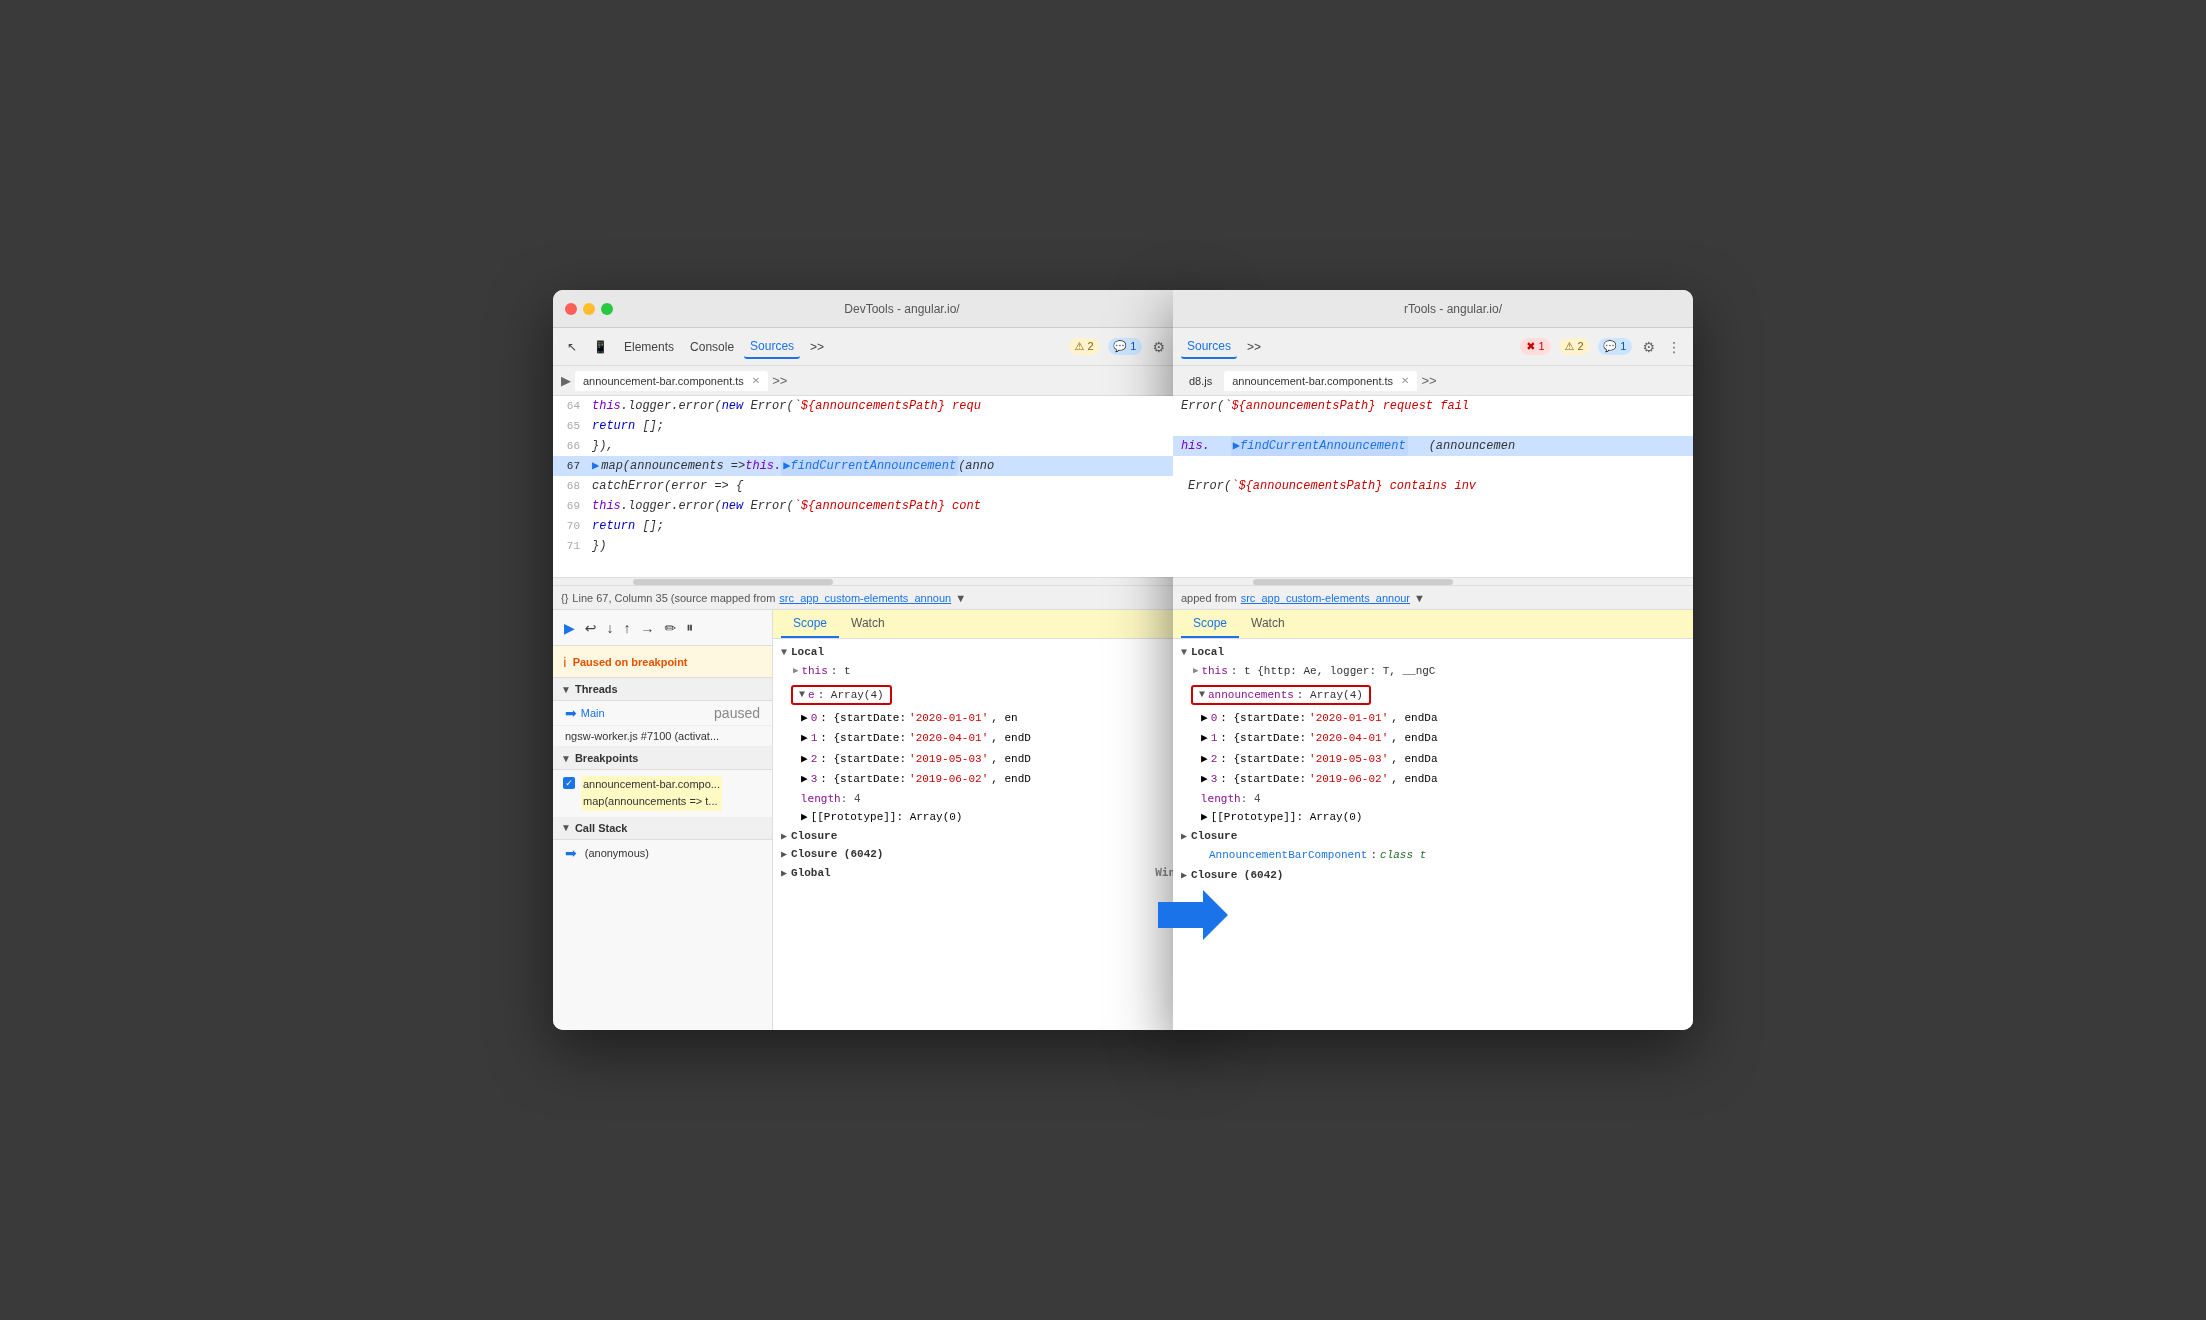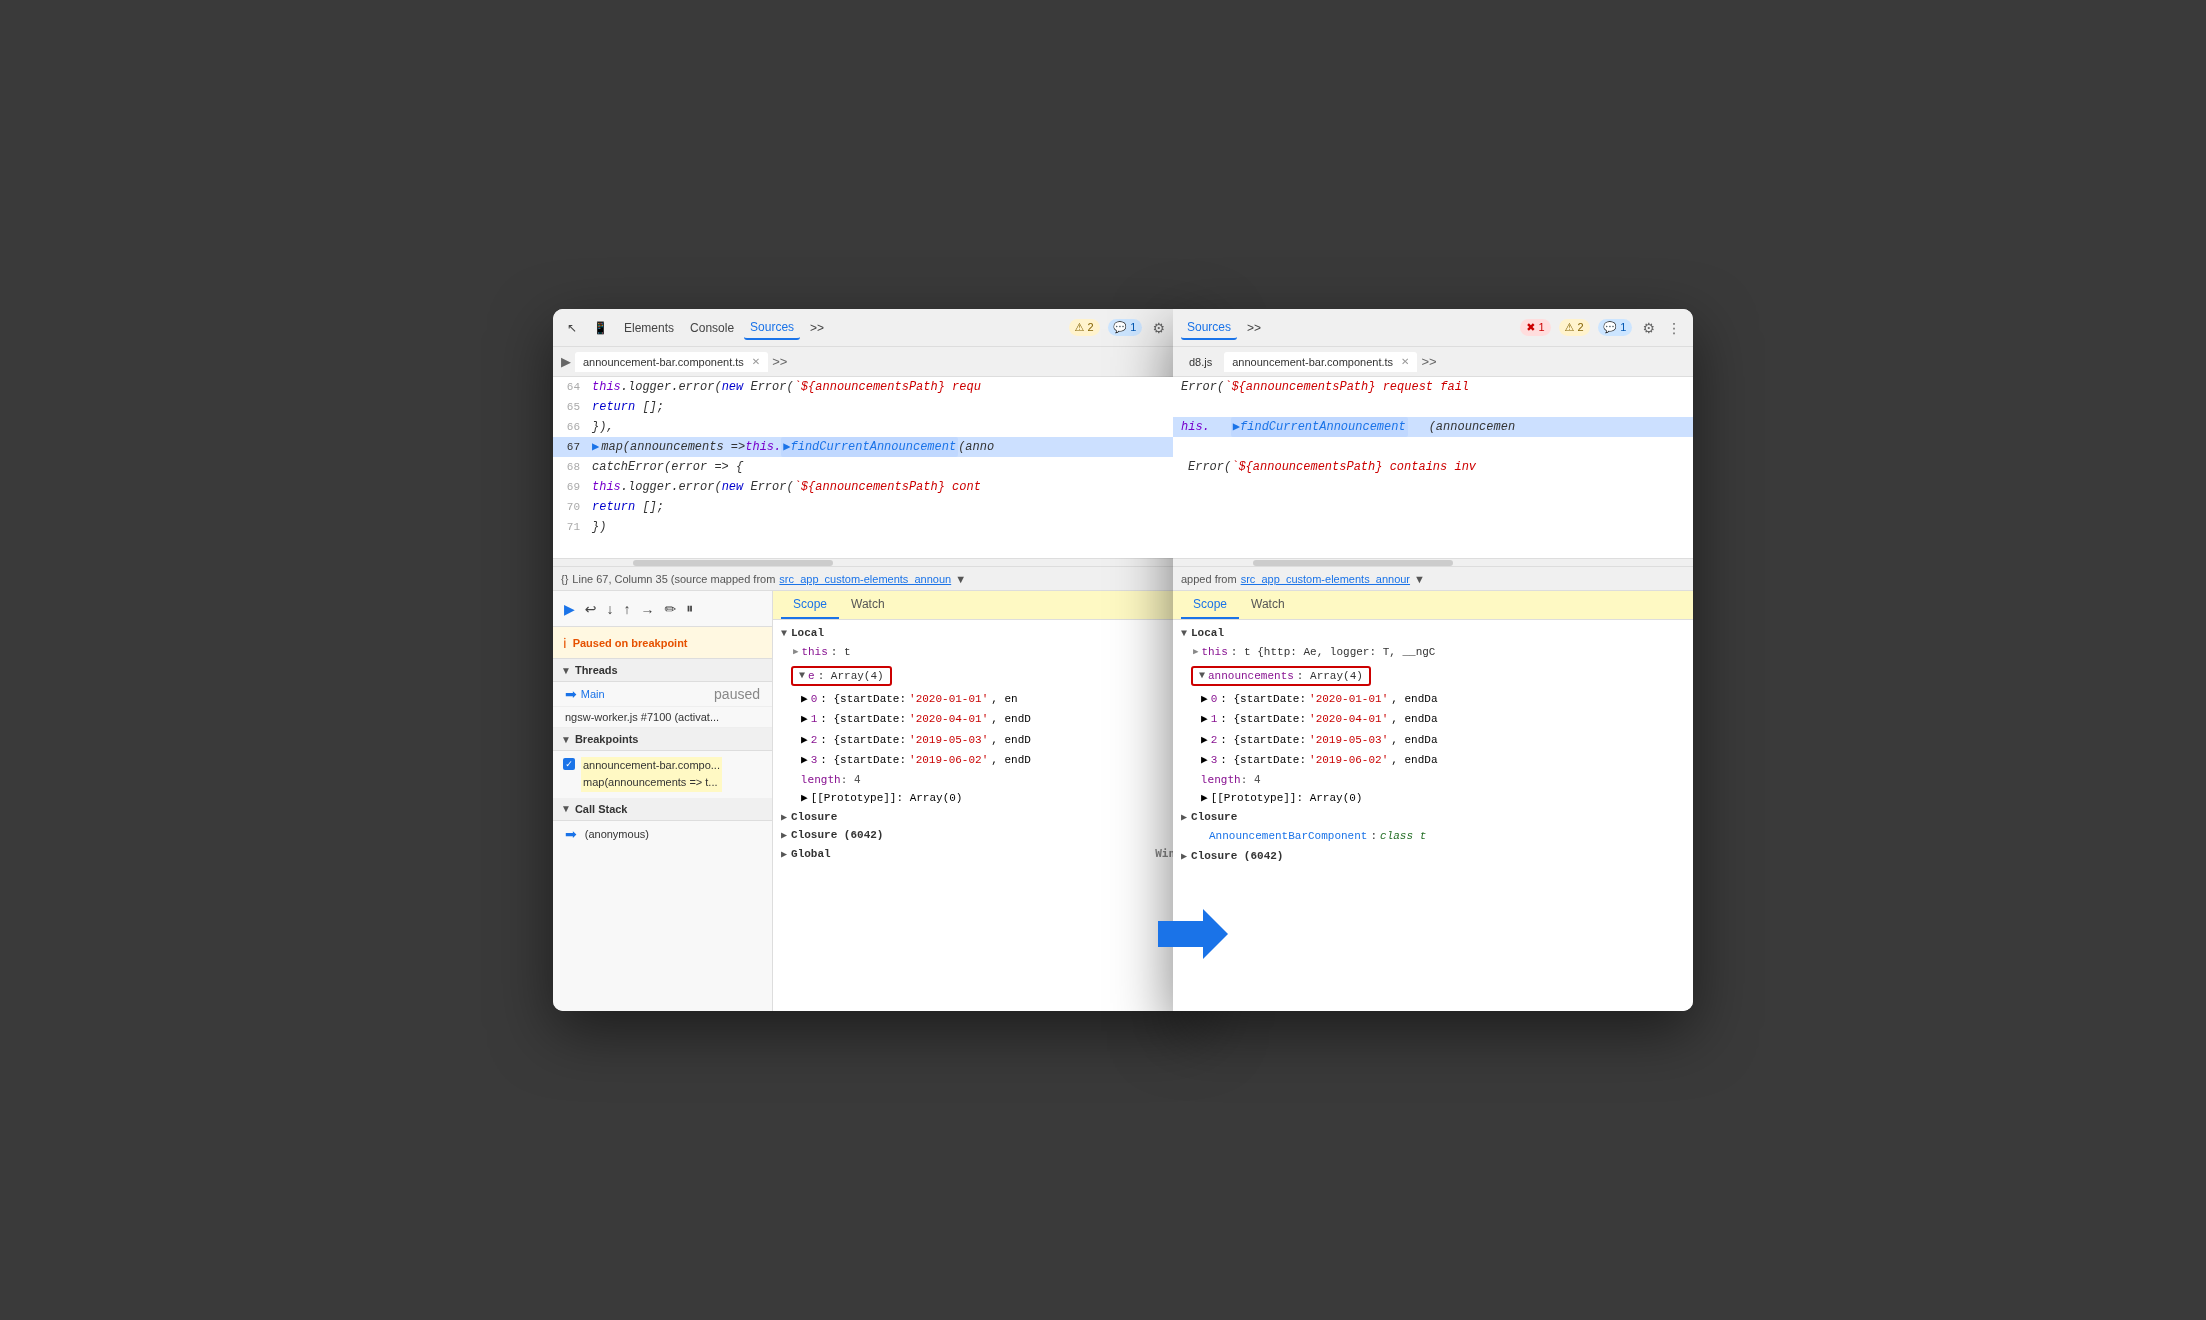--- a/index.html
+++ b/index.html
@@ -401,20 +401,28 @@
       z-index: 200;
     }
   </style>
 </head>
 <body>
 
 <div class="screenshots-wrapper">
 
   <div class="devtools-window">
 
+    <div class="title-bar">
+      <div class="traffic-lights">
+        <div class="traffic-light tl-red"></div>
+        <div class="traffic-light tl-yellow"></div>
+        <div class="traffic-light tl-green"></div>
+      </div>
+      <div class="title-text">DevTools - angular.io/</div>
+    </div>
 
     <div class="devtools-toolbar">
       <button class="toolbar-btn">↖</button>
       <button class="toolbar-btn">📱</button>
       <button class="toolbar-btn">Elements</button>
       <button class="toolbar-btn">Console</button>
       <button class="toolbar-btn active">Sources</button>
       <button class="toolbar-btn">&gt;&gt;</button>
       <div style="flex:1"></div>
       <span class="toolbar-badge badge-yellow">⚠ 2</span>
@@ -643,20 +651,24 @@
   </div>
 
   <div class="arrow-overlay">
     <svg width="70" height="50" viewBox="0 0 70 50">
       <polygon points="0,12 45,12 45,0 70,25 45,50 45,38 0,38" fill="#1a73e8"></polygon>
     </svg>
   </div>
 
   <div class="devtools-window right">
 
+    <div class="title-bar">
+      <div style="width:40px;"></div>
+      <div class="title-text">rTools - angular.io/</div>
+    </div>
 
     <div class="devtools-toolbar">
       <button class="toolbar-btn active">Sources</button>
       <button class="toolbar-btn">&gt;&gt;</button>
       <div style="flex:1"></div>
       <span class="toolbar-badge" style="background:#fdd;color:#c00;">✖ 1</span>
       <span class="toolbar-badge badge-yellow">⚠ 2</span>
       <span class="toolbar-badge badge-blue">💬 1</span>
       <button class="gear-btn">⚙</button>
       <button class="more-btn">⋮</button>

